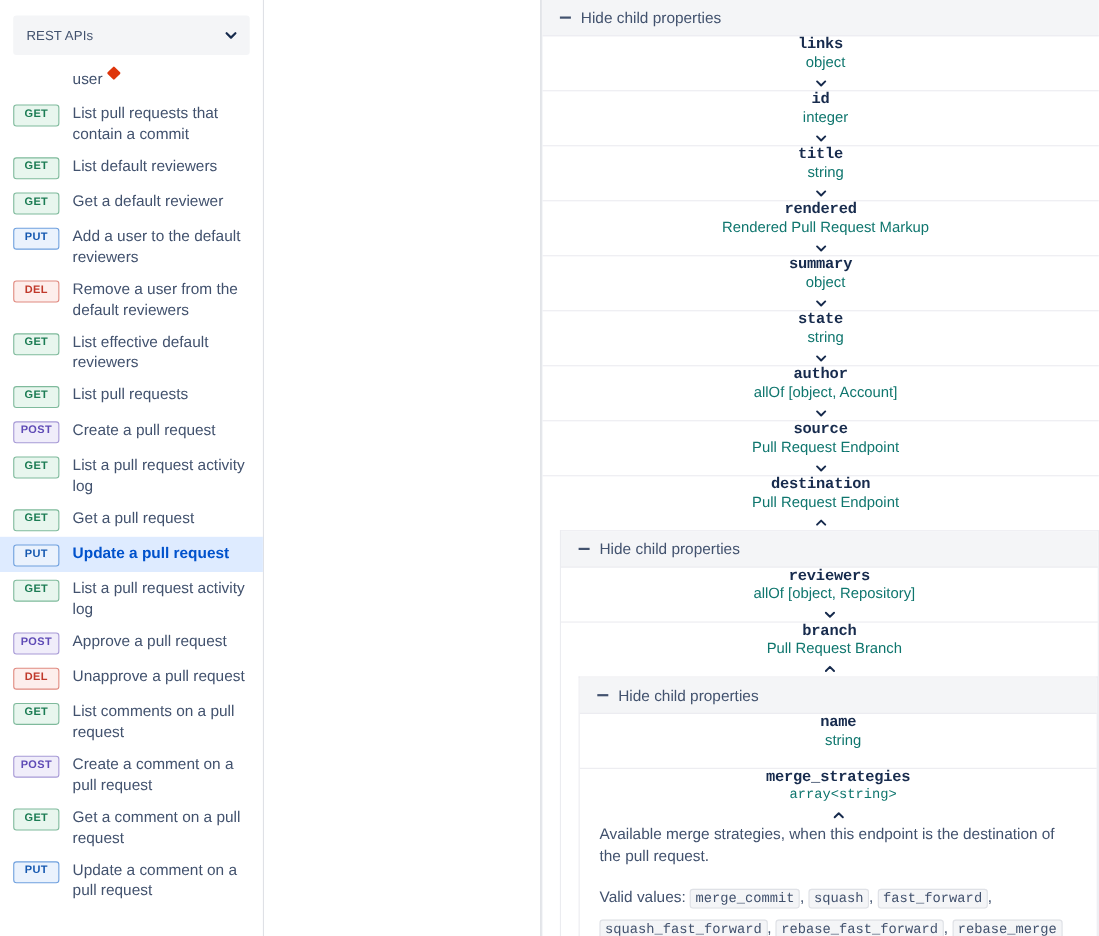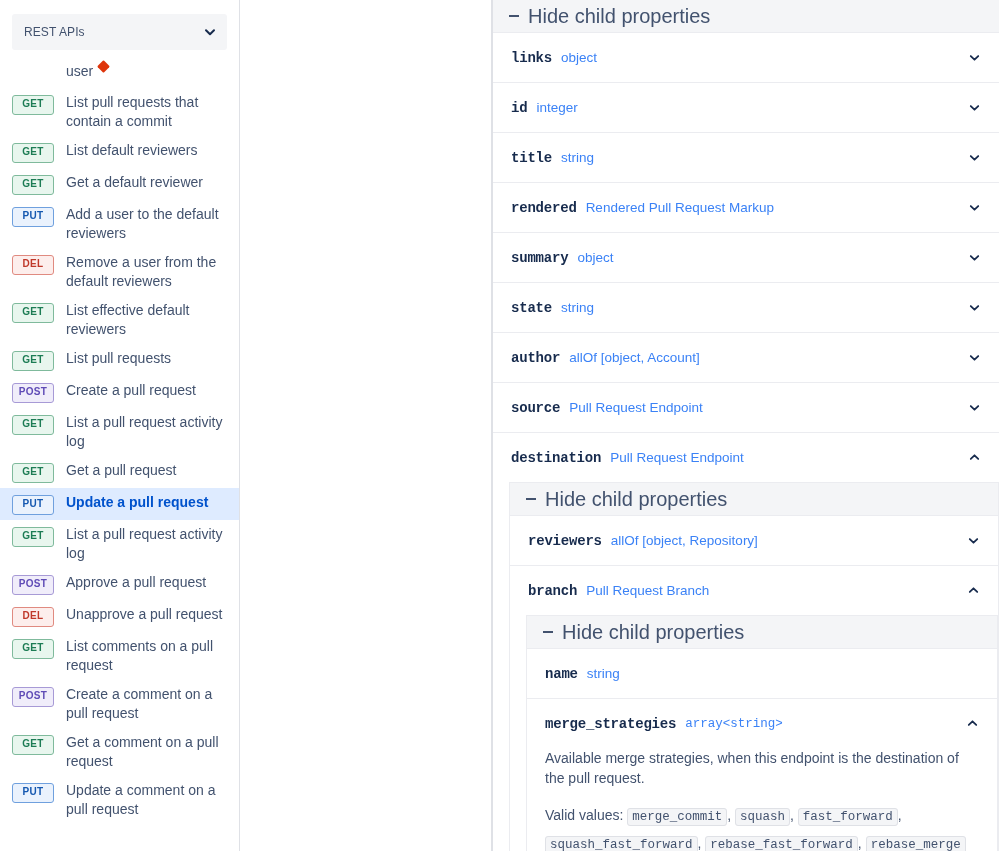--- a/index.html
+++ b/index.html
@@ -135,21 +135,21 @@
     position: relative;
   }
 
   .hide-bar {
     background: #f4f5f7;
     border-bottom: 1px solid #ebecf0;
     height: 33px;
     display: flex;
     align-items: center;
     padding-left: 16px;
-    font-size: 20px;
+    font-size: 14px;
     color: #42526e;
     cursor: pointer;
     box-sizing: border-box;
   }
   .hide-bar .minus {
     display: inline-block;
     width: 10px;
     height: 2px;
     background: #42526e;
     margin-right: 9px;
@@ -161,31 +161,32 @@
     box-sizing: border-box;
     position: relative;
   }
   .prop-head {
     display: flex;
     align-items: center;
     min-height: 49px;
     padding: 0 18px 0 18px;
     box-sizing: border-box;
     cursor: pointer;
+    flex-direction: column;
   }
   .prop-name {
     font-family: "Liberation Mono", monospace;
     font-size: 14px;
     font-weight: bold;
     color: #172b4d;
     letter-spacing: -.2px;
   }
   .prop-type {
     font-size: 13.5px;
-    color: #3b82f6;
+    color: #0f766e;
     margin-left: 9px;
     font-family: "Liberation Sans", sans-serif;
   }
   .prop-type.mono {
     font-family: "Liberation Mono", monospace;
     font-size: 12.5px;
   }
   .spacer { flex: 1; }
   .chev {
     width: 13px; height: 13px;

